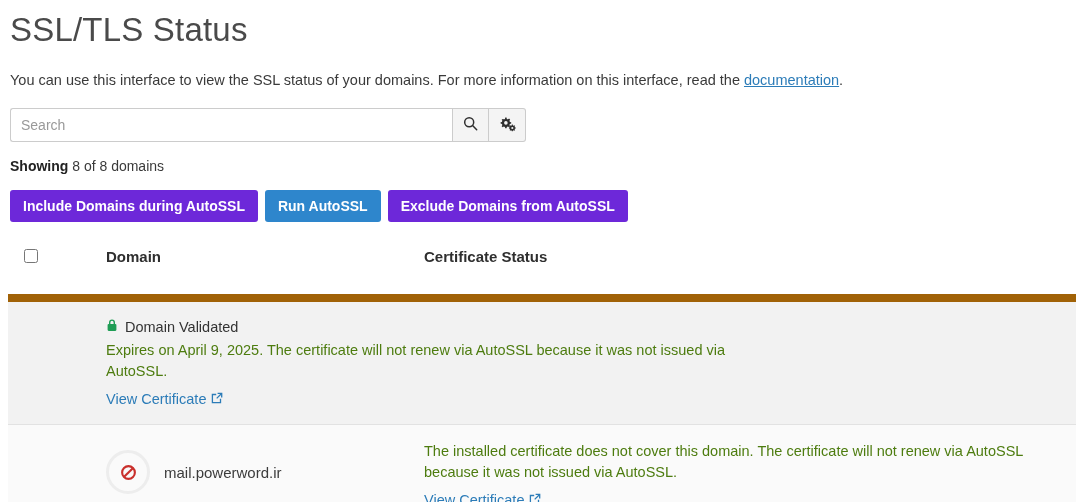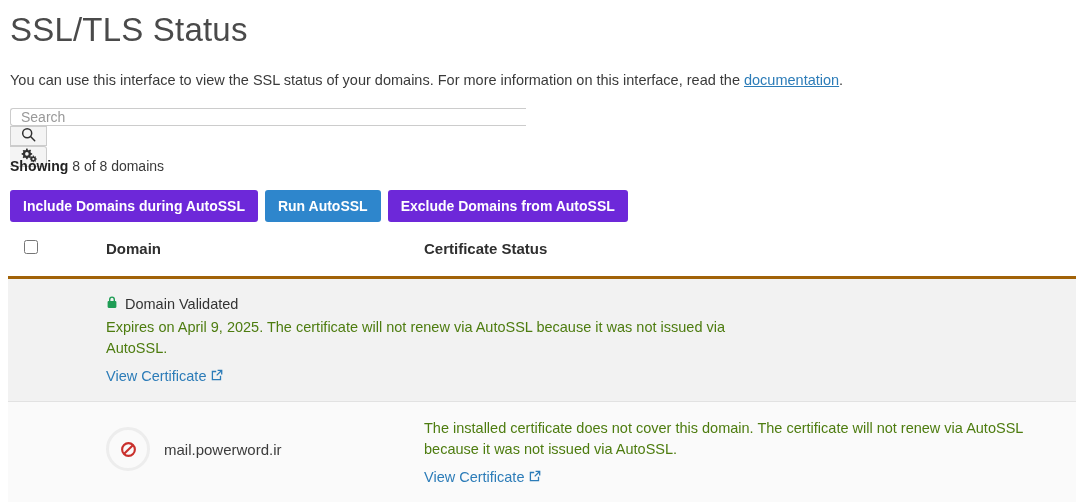--- a/index.html
+++ b/index.html
@@ -47,21 +47,20 @@
     text-decoration: underline;
   }
 
   
   .search-row {
     margin: 18px 0 0 2px;
     display: flex;
     align-items: stretch;
     width: 516px;
     height: 34px;
-    flex-direction: column;
   }
   .search-input {
     flex: 1 1 auto;
     height: 34px;
     box-sizing: border-box;
     border: 1px solid #cccccc;
     border-right: none;
     border-radius: 3px 0 0 3px;
     padding: 0 10px;
     font-size: 14px;
@@ -116,24 +115,24 @@
   .btn-primary { background: #2e86cc; }
 
   
   .table {
     margin: 18px 0 0 0;
     width: 1068px;
     box-sizing: border-box;
   }
   .thead {
     display: flex;
-    align-items: flex-start;
+    align-items: center;
     height: 32px;
-    border-bottom: 3px solid #a16207;
-    padding-bottom: 4px;
+    border-bottom: 8px solid #a16207;
+    padding-bottom: 22px;
   }
   .col-check {
     width: 98px;
     flex: 0 0 98px;
     display: flex;
     align-items: center;
     padding-left: 16px;
     box-sizing: border-box;
   }
   .col-domain {

